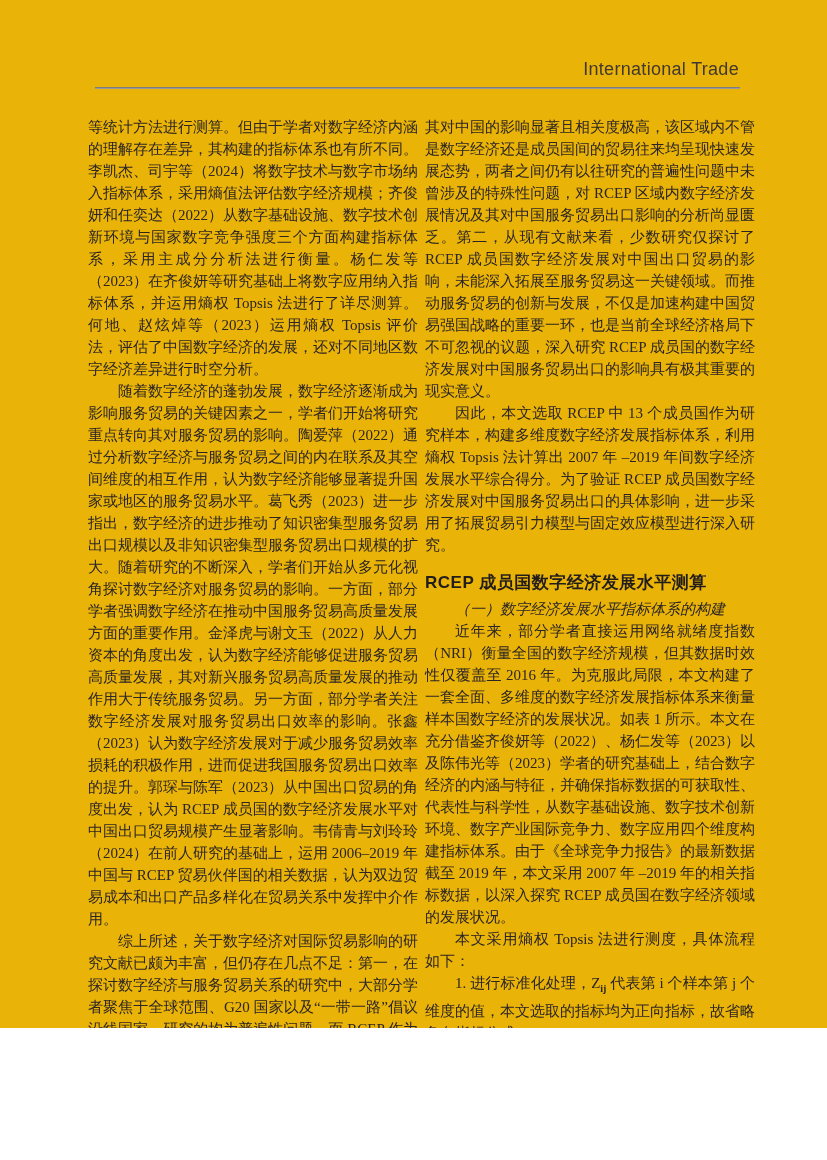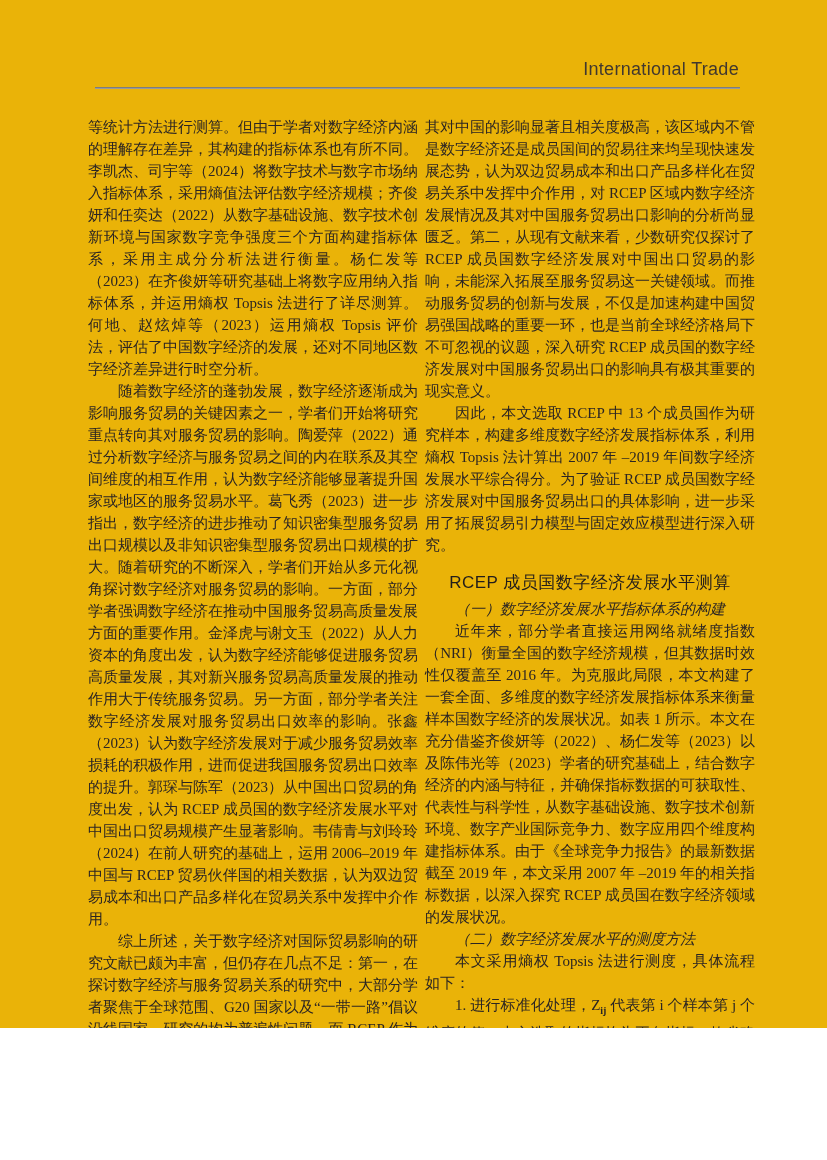--- a/index.html
+++ b/index.html
@@ -26,22 +26,22 @@
   }
   .col {
     width:330px;
     font-size:15px; line-height:22px;
     text-align:justify;
   }
   .col p { margin:0; }
   p.ind { text-indent:2em; }
   .section-title {
     font-family:"Liberation Sans","DejaVu Sans",sans-serif;
-    font-weight:normal; font-size:17px; line-height:22px;
-    margin:16px 0 4px 0; text-align:center; letter-spacing:0.5px;
+    font-weight:bold; font-size:17px; line-height:22px;
+    margin:16px 0 4px 0; letter-spacing:0.5px;
     color:#221d1b;
   }
   .kai { font-style:italic; text-indent:2em; }
   .eq {
     position:relative; padding-left:2em; padding-right:46px;
     margin:5px 0; line-height:20px;
   }
   .eq .eqnum {
     position:absolute; right:0; top:50%; transform:translateY(-50%);
     font-style:normal;
@@ -78,27 +78,26 @@
 
   <div class="columns">
 
     <div class="col">
       <p>等统计方法进行测算。但由于学者对数字经济内涵的理解存在差异，其构建的指标体系也有所不同。李凯杰、司宇等（2024）将数字技术与数字市场纳入指标体系，采用熵值法评估数字经济规模；齐俊妍和任奕达（2022）从数字基础设施、数字技术创新环境与国家数字竞争强度三个方面构建指标体系，采用主成分分析法进行衡量。杨仁发等（2023）在齐俊妍等研究基础上将数字应用纳入指标体系，并运用熵权 Topsis 法进行了详尽测算。何地、赵炫焯等（2023）运用熵权 Topsis 评价法，评估了中国数字经济的发展，还对不同地区数字经济差异进行时空分析。</p>
       <p class="ind">随着数字经济的蓬勃发展，数字经济逐渐成为影响服务贸易的关键因素之一，学者们开始将研究重点转向其对服务贸易的影响。陶爱萍（2022）通过分析数字经济与服务贸易之间的内在联系及其空间维度的相互作用，认为数字经济能够显著提升国家或地区的服务贸易水平。葛飞秀（2023）进一步指出，数字经济的进步推动了知识密集型服务贸易出口规模以及非知识密集型服务贸易出口规模的扩大。随着研究的不断深入，学者们开始从多元化视角探讨数字经济对服务贸易的影响。一方面，部分学者强调数字经济在推动中国服务贸易高质量发展方面的重要作用。金泽虎与谢文玉（2022）从人力资本的角度出发，认为数字经济能够促进服务贸易高质量发展，其对新兴服务贸易高质量发展的推动作用大于传统服务贸易。另一方面，部分学者关注数字经济发展对服务贸易出口效率的影响。张鑫（2023）认为数字经济发展对于减少服务贸易效率损耗的积极作用，进而促进我国服务贸易出口效率的提升。郭琛与陈军（2023）从中国出口贸易的角度出发，认为 RCEP 成员国的数字经济发展水平对中国出口贸易规模产生显著影响。韦倩青与刘玲玲（2024）在前人研究的基础上，运用 2006–2019 年中国与 RCEP 贸易伙伴国的相关数据，认为双边贸易成本和出口产品多样化在贸易关系中发挥中介作用。</p>
       <p class="ind">综上所述，关于数字经济对国际贸易影响的研究文献已颇为丰富，但仍存在几点不足：第一，在探讨数字经济与服务贸易关系的研究中，大部分学者聚焦于全球范围、G20 国家以及“一带一路”倡议沿线国家，研究的均为普遍性问题。而 RCEP 作为一个经济高度活跃的区域性组织，</p>
     </div>
 
     <div class="col">
-      <p>其对中国的影响显著且相关度极高，该区域内不管是数字经济还是成员国间的贸易往来均呈现快速发展态势，认为双边贸易成本和出口产品多样化在贸易关系中发挥中介作用，对 RCEP 区域内数字经济发展情况及其对中国服务贸易出口影响的分析尚显匮乏。第二，从现有文献来看，少数研究仅探讨了 RCEP 成员国数字经济发展对中国出口贸易的影响，未能深入拓展至服务贸易这一关键领域。而推动服务贸易的创新与发展，不仅是加速构建中国贸易强国战略的重要一环，也是当前全球经济格局下不可忽视的议题，深入研究 RCEP 成员国的数字经济发展对中国服务贸易出口的影响具有极其重要的现实意义。</p>
+      <p>其对中国的影响显著且相关度极高，该区域内不管是数字经济还是成员国间的贸易往来均呈现快速发展态势，两者之间仍有以往研究的普遍性问题中未曾涉及的特殊性问题，对 RCEP 区域内数字经济发展情况及其对中国服务贸易出口影响的分析尚显匮乏。第二，从现有文献来看，少数研究仅探讨了 RCEP 成员国数字经济发展对中国出口贸易的影响，未能深入拓展至服务贸易这一关键领域。而推动服务贸易的创新与发展，不仅是加速构建中国贸易强国战略的重要一环，也是当前全球经济格局下不可忽视的议题，深入研究 RCEP 成员国的数字经济发展对中国服务贸易出口的影响具有极其重要的现实意义。</p>
       <p class="ind">因此，本文选取 RCEP 中 13 个成员国作为研究样本，构建多维度数字经济发展指标体系，利用熵权 Topsis 法计算出 2007 年 –2019 年间数字经济发展水平综合得分。为了验证 RCEP 成员国数字经济发展对中国服务贸易出口的具体影响，进一步采用了拓展贸易引力模型与固定效应模型进行深入研究。</p>
 
       <div class="section-title">RCEP 成员国数字经济发展水平测算</div>
       <p class="kai">（一）数字经济发展水平指标体系的构建</p>
       <p class="ind">近年来，部分学者直接运用网络就绪度指数（NRI）衡量全国的数字经济规模，但其数据时效性仅覆盖至 2016 年。为克服此局限，本文构建了一套全面、多维度的数字经济发展指标体系来衡量样本国数字经济的发展状况。如表 1 所示。本文在充分借鉴齐俊妍等（2022）、杨仁发等（2023）以及陈伟光等（2023）学者的研究基础上，结合数字经济的内涵与特征，并确保指标数据的可获取性、代表性与科学性，从数字基础设施、数字技术创新环境、数字产业国际竞争力、数字应用四个维度构建指标体系。由于《全球竞争力报告》的最新数据截至 2019 年，本文采用 2007 年 –2019 年的相关指标数据，以深入探究 RCEP 成员国在数字经济领域的发展状况。</p>
-      <p class="kai">（二）数字经济发展水平的测度方法</p>
       <p class="ind">本文采用熵权 Topsis 法进行测度，具体流程如下：</p>
       <p class="ind">1. 进行标准化处理，Z<sub>ij</sub> 代表第 i 个样本第 j 个维度的值，本文选取的指标均为正向指标，故省略负向指标公式。</p>
 
       <div class="eq">
         <span><span class="mit">Z</span><sub>ij</sub> = <span class="frac">
               <span class="num"><span class="mit">x</span><sub>ij</sub> −min(∑<span class="mit">x</span><sub>j</sub>)</span>
               <span class="den"><span class="mit">max</span>(<span class="mit">x</span><sub>j</sub>)−min(∑<span class="mit">x</span><sub>j</sub>)</span>
             </span></span>
         <span class="eqnum">（1）</span>
       </div>

